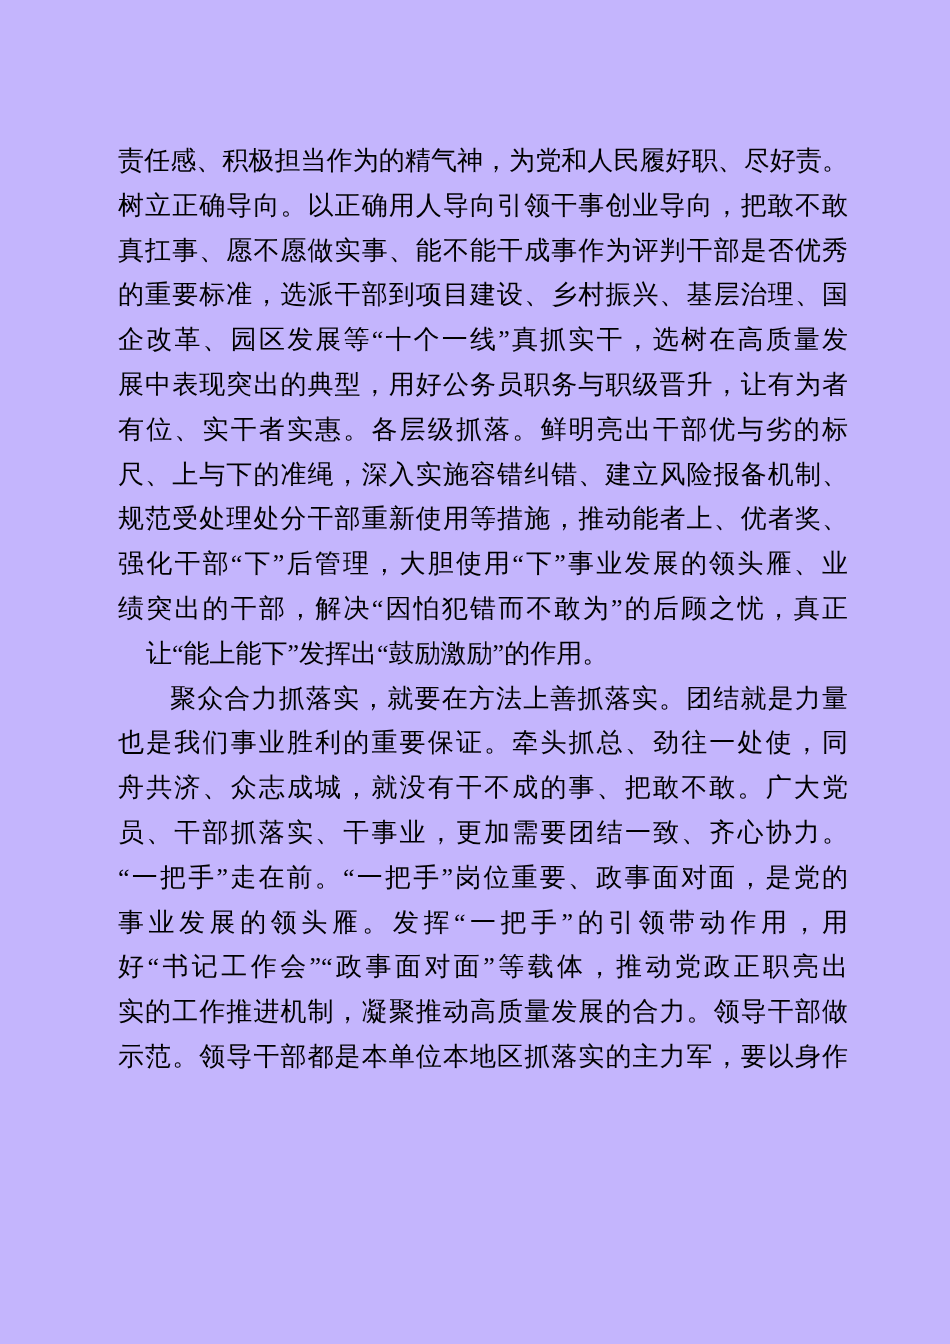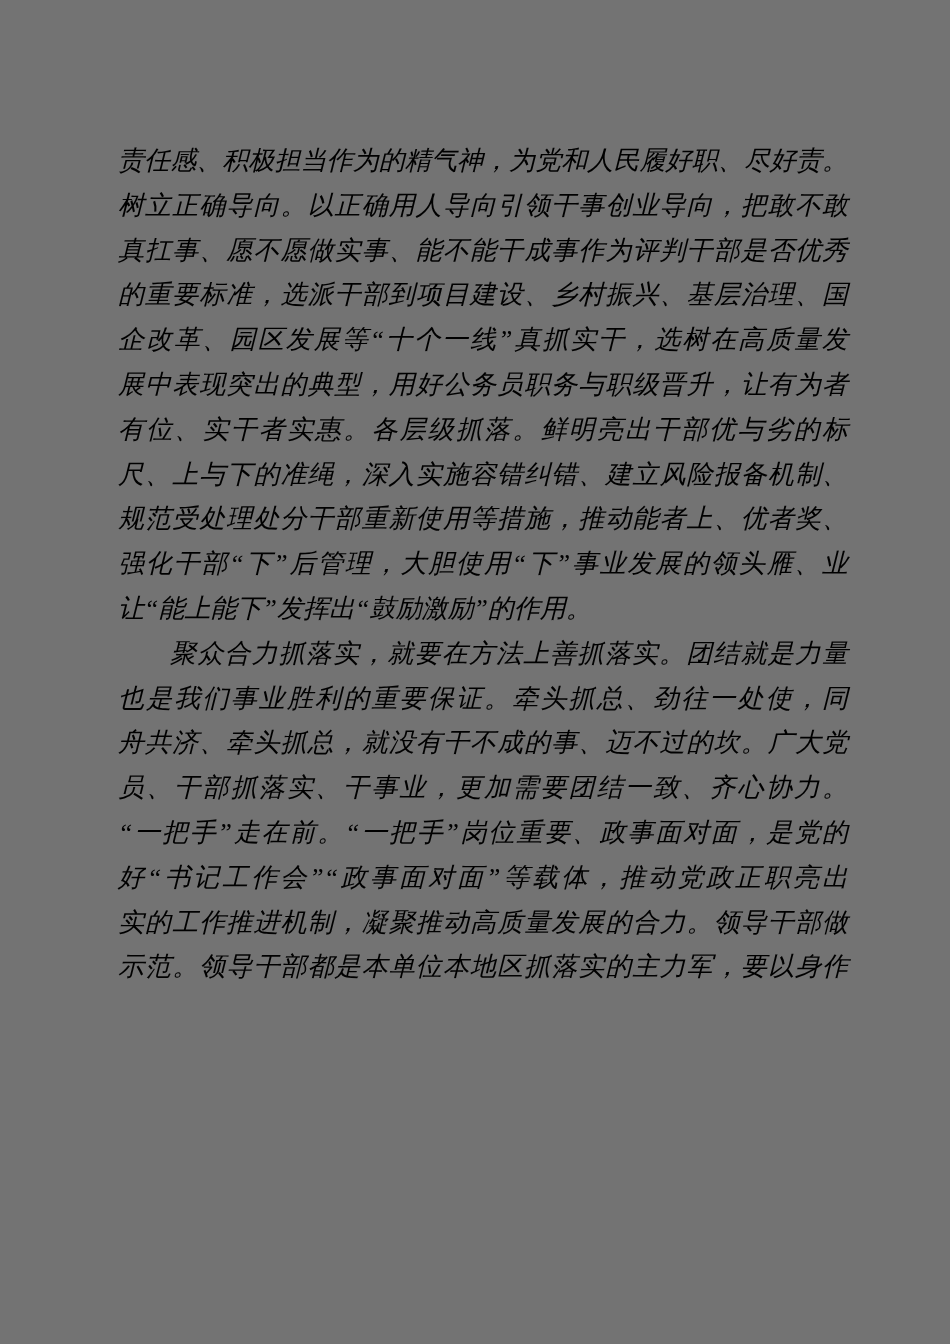--- a/index.html
+++ b/index.html
@@ -4,43 +4,43 @@
 <style>
   html, body {
     margin: 0;
     padding: 0;
     background: #ffffff;
   }
   .page {
     position: relative;
     width: 950px;
     height: 1344px;
-    background: #737373;
+    background: #c4b5fd;
     overflow: hidden;
     font-family: "Liberation Serif", "DejaVu Serif", serif;
-    font-style: italic;
   }
   .text-block {
     position: absolute;
     left: 118px;
     top: 139px;
     width: 730px;
     font-size: 26px;
     line-height: 44.8px;
     color: #000000;
     font-weight: 400;
   }
   .line {
     text-align: justify;
     text-align-last: justify;
     white-space: nowrap;
     letter-spacing: 0;
   }
   .line.para-end {
     text-align-last: left;
+    margin-left: 28px;
   }
   .line.indent {
     text-indent: 2em;
   }
 </style>
 </head>
 <body>
 
 <div class="page">
   <div class="text-block">
@@ -48,24 +48,26 @@
     <div class="line">责任感、积极担当作为的精气神，为党和人民履好职、尽好责。</div>
     <div class="line">树立正确导向。以正确用人导向引领干事创业导向，把敢不敢</div>
     <div class="line">真扛事、愿不愿做实事、能不能干成事作为评判干部是否优秀</div>
     <div class="line">的重要标准，选派干部到项目建设、乡村振兴、基层治理、国</div>
     <div class="line">企改革、园区发展等“十个一线”真抓实干，选树在高质量发</div>
     <div class="line">展中表现突出的典型，用好公务员职务与职级晋升，让有为者</div>
     <div class="line">有位、实干者实惠。各层级抓落。鲜明亮出干部优与劣的标</div>
     <div class="line">尺、上与下的准绳，深入实施容错纠错、建立风险报备机制、</div>
     <div class="line">规范受处理处分干部重新使用等措施，推动能者上、优者奖、</div>
     <div class="line">强化干部“下”后管理，大胆使用“下”事业发展的领头雁、业</div>
+    <div class="line">绩突出的干部，解决“因怕犯错而不敢为”的后顾之忧，真正</div>
     <div class="line para-end">让“能上能下”发挥出“鼓励激励”的作用。</div>
 
     <div class="line indent">聚众合力抓落实，就要在方法上善抓落实。团结就是力量</div>
     <div class="line">也是我们事业胜利的重要保证。牵头抓总、劲往一处使，同</div>
-    <div class="line">舟共济、牵头抓总，就没有干不成的事、迈不过的坎。广大党</div>
+    <div class="line">舟共济、众志成城，就没有干不成的事、把敢不敢。广大党</div>
     <div class="line">员、干部抓落实、干事业，更加需要团结一致、齐心协力。</div>
     <div class="line">“一把手”走在前。“一把手”岗位重要、政事面对面，是党的</div>
+    <div class="line">事业发展的领头雁。发挥“一把手”的引领带动作用，用</div>
     <div class="line">好“书记工作会”“政事面对面”等载体，推动党政正职亮出</div>
     <div class="line">实的工作推进机制，凝聚推动高质量发展的合力。领导干部做</div>
     <div class="line">示范。领导干部都是本单位本地区抓落实的主力军，要以身作</div>
   </div>
 </div>
 
 </body></html>

